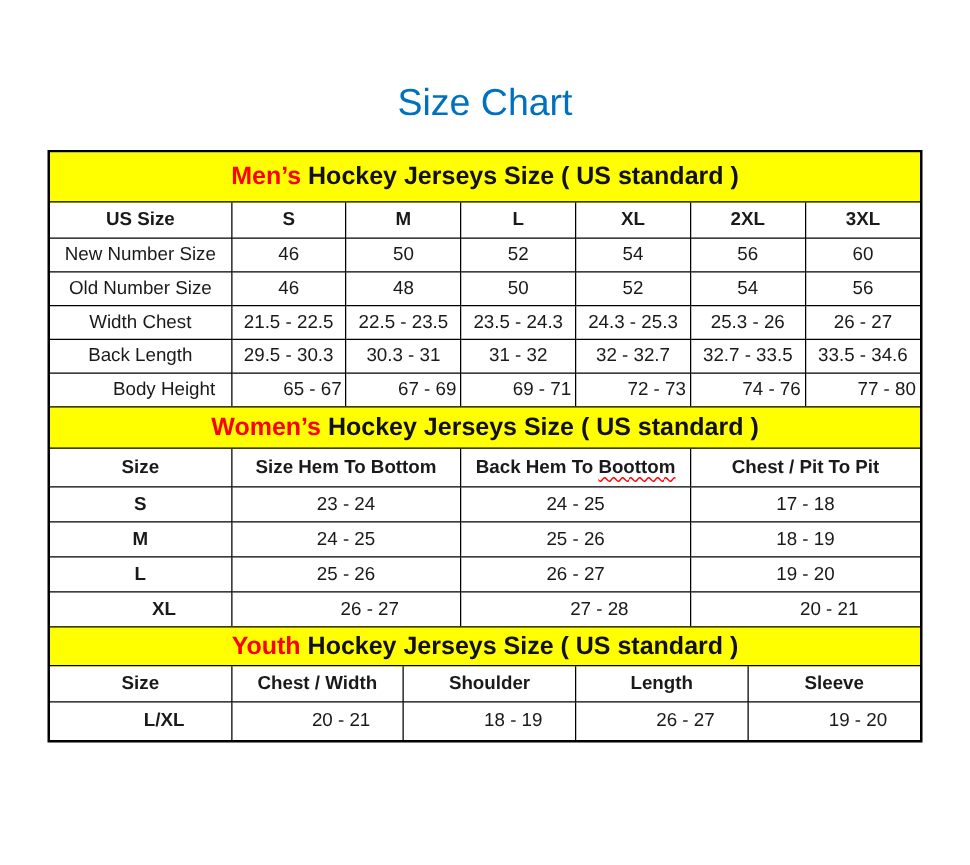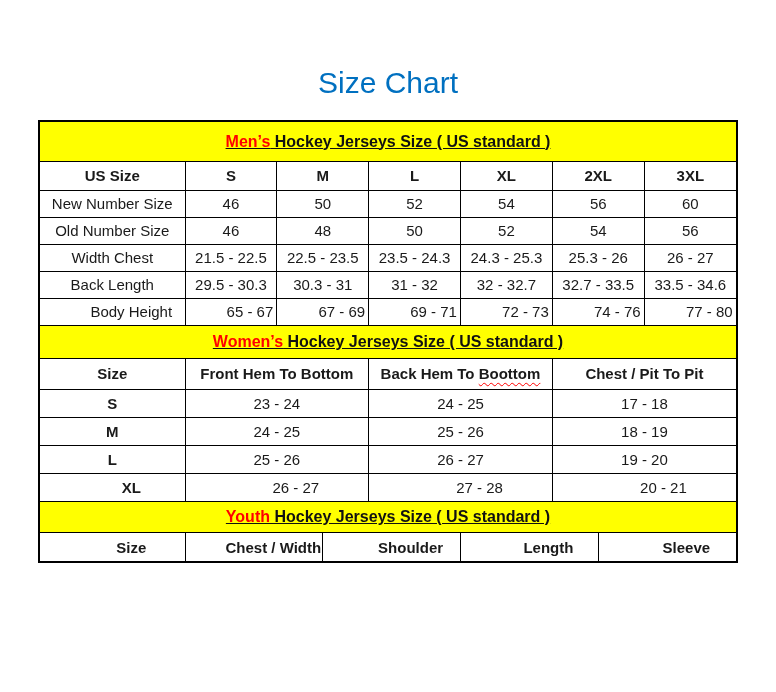--- a/index.html
+++ b/index.html
@@ -30,24 +30,23 @@
     left: 38px;
     width: 700px;
     border: 2px solid #000;
   }
   .band {
     background: #FFFF00;
     border-bottom: 1px solid #000;
     display: flex;
     align-items: center;
     justify-content: center;
-    font-size: 16px;
+    font-size: 20px;
     font-weight: bold;
     color: #111;
-    text-decoration: underline;
   }
   .band.mens   { height: 40px; }
   .band.womens { height: 34px; border-top: 1px solid #000; }
   .band.youth  { height: 32px; border-top: 1px solid #000; }
   .band .hl { color: #FF0000; }
   .band .rest { white-space: pre; }
   table {
     width: 100%;
     border-collapse: collapse;
     table-layout: fixed;
@@ -173,21 +172,21 @@
     <table class="womens-table">
       <colgroup>
           <col style="width:145px">
           <col>
           <col>
           <col>
         </colgroup>
       <tbody>
           <tr class="hdr">
         <th>Size</th>
-        <th>Front Hem To Bottom</th>
+        <th>Size Hem To Bottom</th>
         <th><span>Back Hem To </span><span class="squiggle">Boottom</span></th>
         <th>Chest / Pit To Pit</th>
       </tr>
       <tr>
         <td class="bold">S</td>
         <td>23 - 24</td>
         <td>24 - 25</td>
         <td>17 - 18</td>
       </tr>
       <tr>
@@ -225,17 +224,24 @@
           <col>
         </colgroup>
       <tbody>
           <tr class="hdr">
         <th>Size</th>
         <th>Chest / Width</th>
         <th>Shoulder</th>
         <th>Length</th>
         <th>Sleeve</th>
       </tr>
+      <tr>
+        <td class="bold">L/XL</td>
+        <td>20 - 21</td>
+        <td>18 - 19</td>
+        <td>26 - 27</td>
+        <td>19 - 20</td>
+      </tr>
     </tbody>
       </table>
 
   </div>
 </div>
 
 </body></html>

